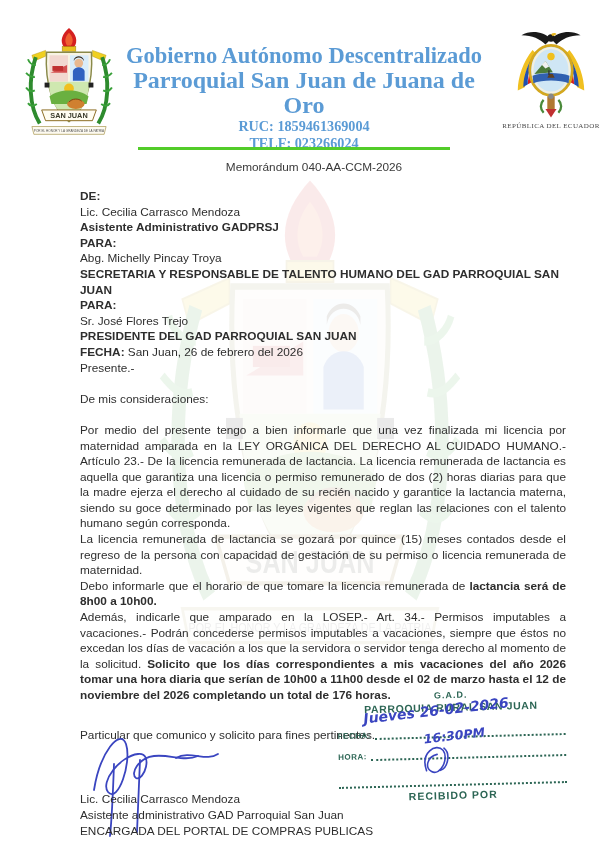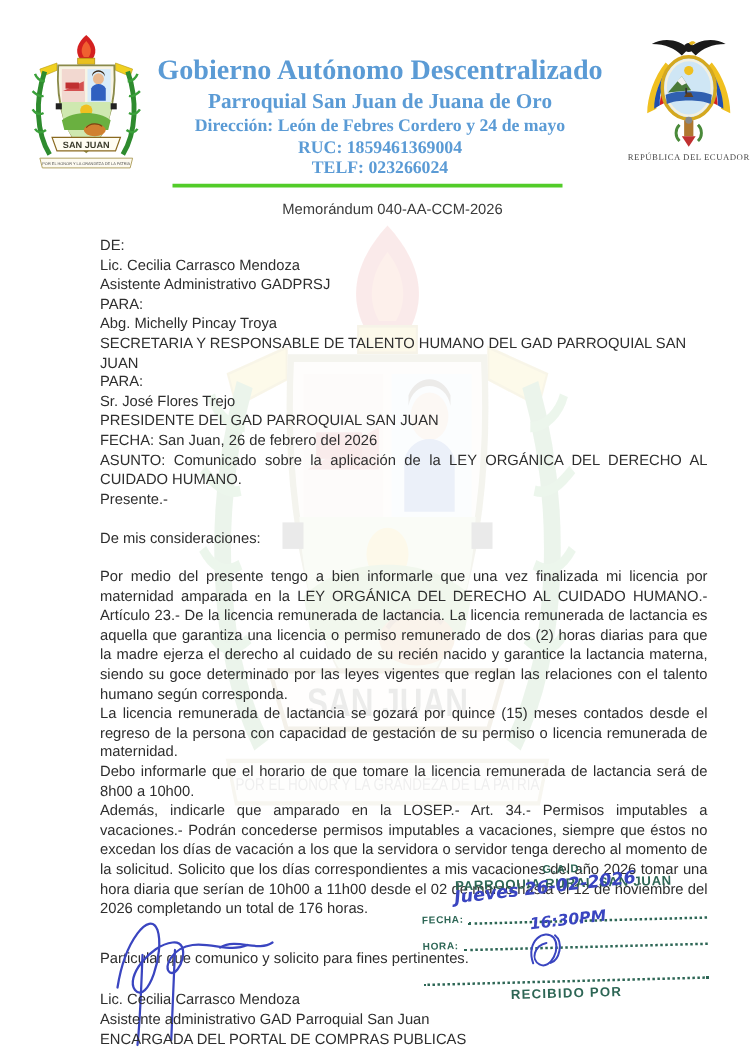--- a/index.html
+++ b/index.html
@@ -13,35 +13,35 @@
   .logo-right { position:absolute; left:504px; top:26px; width:94px; height:96px; }
   .logo-right-caption {
     position:absolute; left:492px; top:122px; width:118px; text-align:center;
     font-family:"Liberation Serif", serif; font-size:7px; letter-spacing:.4px; color:#4a4a4a;
   }
   .header-center {
     position:absolute; left:118px; top:28px; width:372px; text-align:center;
     font-family:"Liberation Serif", serif; font-weight:bold; color:var(--title-blue,#5b9bd5);margin-top:15px;
   }
   .ht1 { font-size:22.5px; line-height:25px; }
-  .ht2 { font-size:17px; line-height:25px; }
+  .ht2 { font-size:24px; line-height:25px; }
   .hsub { font-size:14.2px; line-height:16.5px; }
   .divider {
     position:absolute; left:138px; top:147px; width:312px; height:3px;
     background:var(--divider-green,#52cc29);
   }
   
   .watermark { position:absolute; left:142px; top:172px; width:336px; height:530px; opacity:.09; pointer-events:none; }
   .watermark svg { width:100%; height:100%; }
   
   .memo-number { position:absolute; left:12px; top:160px; width:604px; text-align:center; font-size:11.8px; color:#3a3a3a; }
   .content { position:absolute; left:80px; top:189px; width:486px; font-size:11.8px; line-height:15.6px; }
   .content .line { min-height:15.6px; }
   .content .justify { text-align:justify; }
-  .content .b, .content .bold { font-weight:normal; }
+  .content .b, .content .bold { font-weight:bold; }
   .gap { height:15.6px; }
   .gap-lg { height:24px; }
   
   .sig-block { position:absolute; left:80px; top:791px; font-size:11.8px; line-height:16px; }
   .sig-name { font-weight:normal; }
   .sig-role { font-weight:normal; }
   .sig-scribble { position:absolute; left:80px; top:712px; width:170px; height:130px; color:var(--pen-blue,#3a45c0); pointer-events:none; }
   
   .stamp {
     position:absolute; left:338px; top:690px; width:228px; height:118px;
@@ -150,41 +150,39 @@
   <div class="logo-right">
     <svg viewBox="0 0 100 104" width="94" height="96">
         <use href="#arms-ecuador"></use>
       </svg>
   </div>
   <div class="logo-right-caption">REPÚBLICA DEL ECUADOR</div>
 
   <div class="header-center">
     <div class="ht1">Gobierno Autónomo Descentralizado</div>
     <div class="ht2">Parroquial San Juan de Juana de Oro</div>
-    <div class="hsub">Dirección: León de Febres Cordero y 24 de mayo</div>
     <div class="hsub">RUC: 1859461369004</div>
     <div class="hsub">TELF: 023266024</div>
   </div>
   <div class="divider"></div>
 
   <div class="memo-number">Memorándum 040-AA-CCM-2026</div>
 
   <div class="content">
     <div>
         <div class="line"><span class="b">DE:</span></div>
         <div class="line"><span>Lic. Cecilia Carrasco Mendoza</span></div>
         <div class="line"><span class="b">Asistente Administrativo GADPRSJ</span></div>
         <div class="line"><span class="b">PARA:</span></div>
         <div class="line"><span>Abg. Michelly Pincay Troya</span></div>
         <div class="line"><span class="b">SECRETARIA Y RESPONSABLE DE TALENTO HUMANO DEL GAD PARROQUIAL SAN JUAN</span></div>
         <div class="line"><span class="b">PARA:</span></div>
         <div class="line"><span>Sr. José Flores Trejo</span></div>
         <div class="line"><span class="b">PRESIDENTE DEL GAD PARROQUIAL SAN JUAN</span></div>
         <div class="line"><span class="b">FECHA:</span><span> San Juan, 26 de febrero del 2026</span></div>
-        <div class="line justify"><span class="b">ASUNTO:</span><span> Comunicado sobre la aplicación de la LEY ORGÁNICA DEL DERECHO AL CUIDADO HUMANO.</span></div>
         <div class="line"><span>Presente.-</span></div>
       </div>
     <div class="gap"></div>
     <div class="line">De mis consideraciones:</div>
     <div class="gap"></div>
     <div>
         <div class="line justify"><span>Por medio del presente tengo a bien informarle que una vez finalizada mi licencia por maternidad amparada en la LEY ORGÁNICA DEL DERECHO AL CUIDADO HUMANO.- Artículo 23.- De la licencia remunerada de lactancia. La licencia remunerada de lactancia es aquella que garantiza una licencia o permiso remunerado de dos (2) horas diarias para que la madre ejerza el derecho al cuidado de su recién nacido y garantice la lactancia materna, siendo su goce determinado por las leyes vigentes que reglan las relaciones con el talento humano según corresponda.</span></div>
         <div class="line justify"><span>La licencia remunerada de lactancia se gozará por quince (15) meses contados desde el regreso de la persona con capacidad de gestación de su permiso o licencia remunerada de maternidad.</span></div>
         <div class="line justify"><span>Debo informarle que el horario de que tomare la licencia remunerada de </span><span class="b">lactancia será de 8h00 a 10h00.</span></div>
         <div class="line justify"><span>Además, indicarle que amparado en la LOSEP.- Art. 34.- Permisos imputables a vacaciones.- Podrán concederse permisos imputables a vacaciones, siempre que éstos no excedan los días de vacación a los que la servidora o servidor tenga derecho al momento de la solicitud. </span><span class="b">Solicito que los días correspondientes a mis vacaciones del año 2026 tomar una hora diaria que serían de 10h00 a 11h00 desde el 02 de marzo hasta el 12 de noviembre del 2026 completando un total de 176 horas.</span></div>

